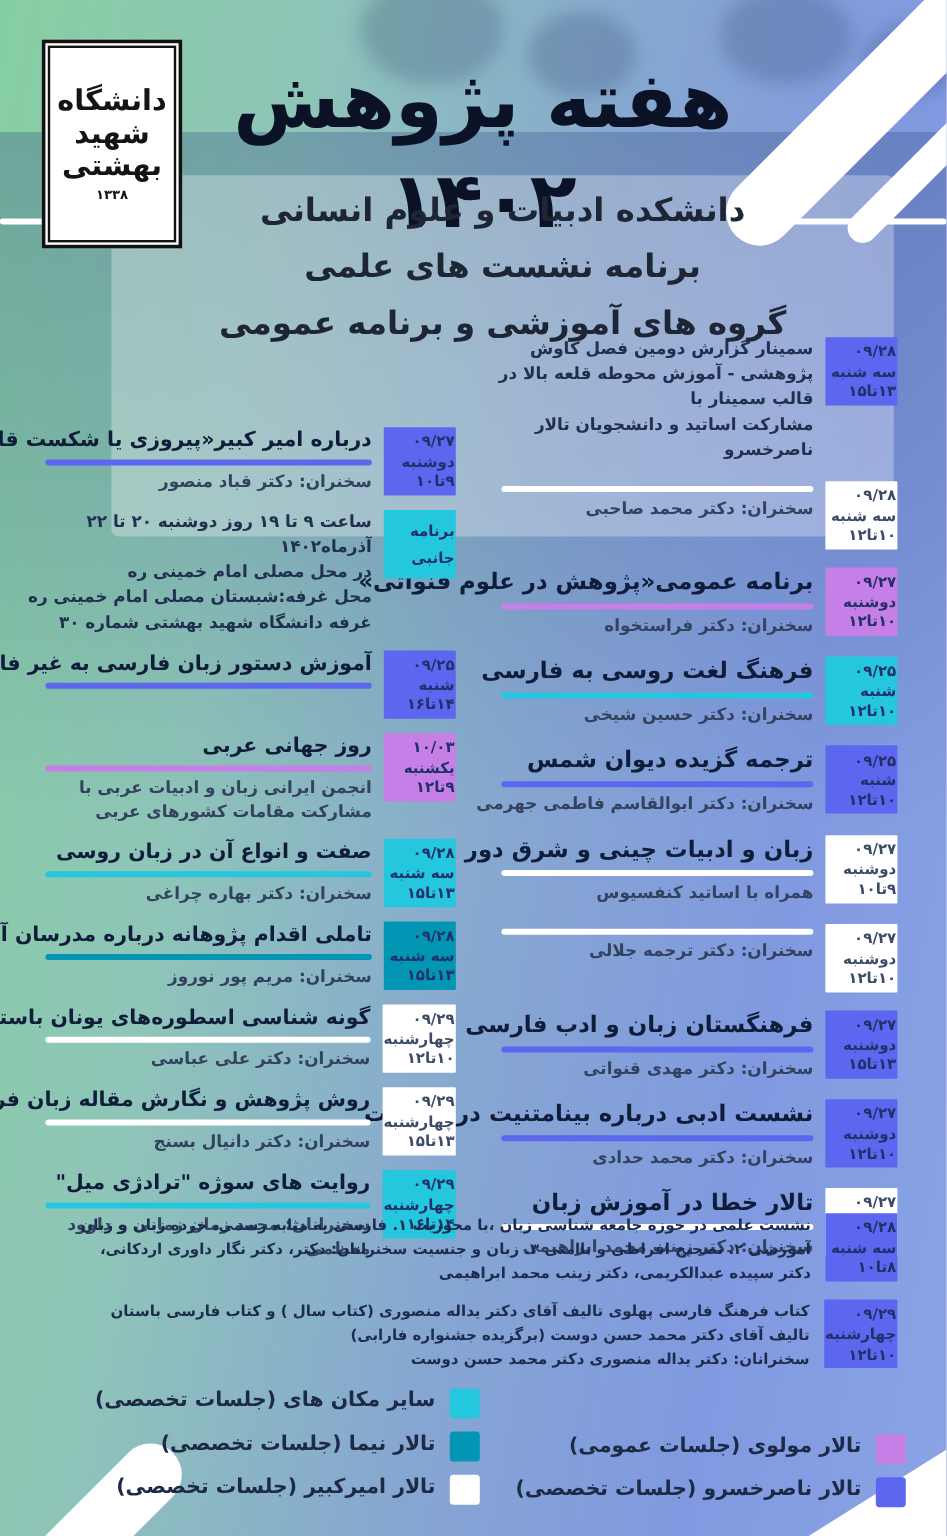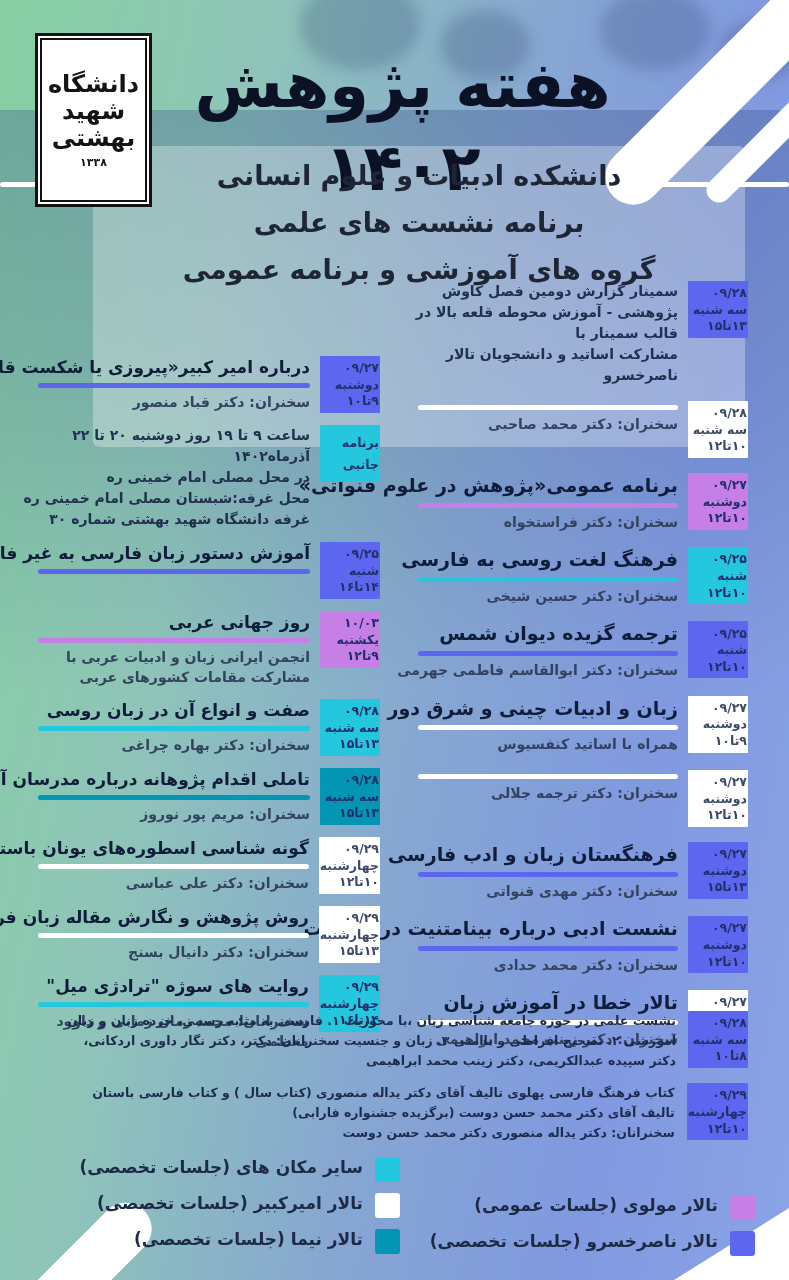--- a/index.html
+++ b/index.html
@@ -381,26 +381,26 @@
     </div>
   </div>
     </div>
 
   <div class="legend-group legend-left" id="legend-left">
       <div class="legend-row">
     <div class="legend-swatch" style="background: rgb(36, 199, 222);"></div>
     <div class="legend-label">سایر مکان های (جلسات تخصصی)</div>
   </div>
       <div class="legend-row">
+    <div class="legend-swatch" style="background: rgb(2, 149, 180);"></div>
+    <div class="legend-label">تالار نیما (جلسات تخصصی)</div>
+  </div>
+      <div class="legend-row">
     <div class="legend-swatch" style="background: rgb(255, 255, 255);"></div>
     <div class="legend-label">تالار امیرکبیر (جلسات تخصصی)</div>
-  </div>
-      <div class="legend-row">
-    <div class="legend-swatch" style="background: rgb(2, 149, 180);"></div>
-    <div class="legend-label">تالار نیما (جلسات تخصصی)</div>
   </div>
     </div>
   <div class="legend-group legend-right" id="legend-right">
       <div class="legend-row">
     <div class="legend-swatch" style="background: rgb(199, 127, 232);"></div>
     <div class="legend-label">تالار مولوی (جلسات عمومی)</div>
   </div>
       <div class="legend-row">
     <div class="legend-swatch" style="background: rgb(93, 102, 239);"></div>
     <div class="legend-label">تالار ناصرخسرو (جلسات تخصصی)</div>

